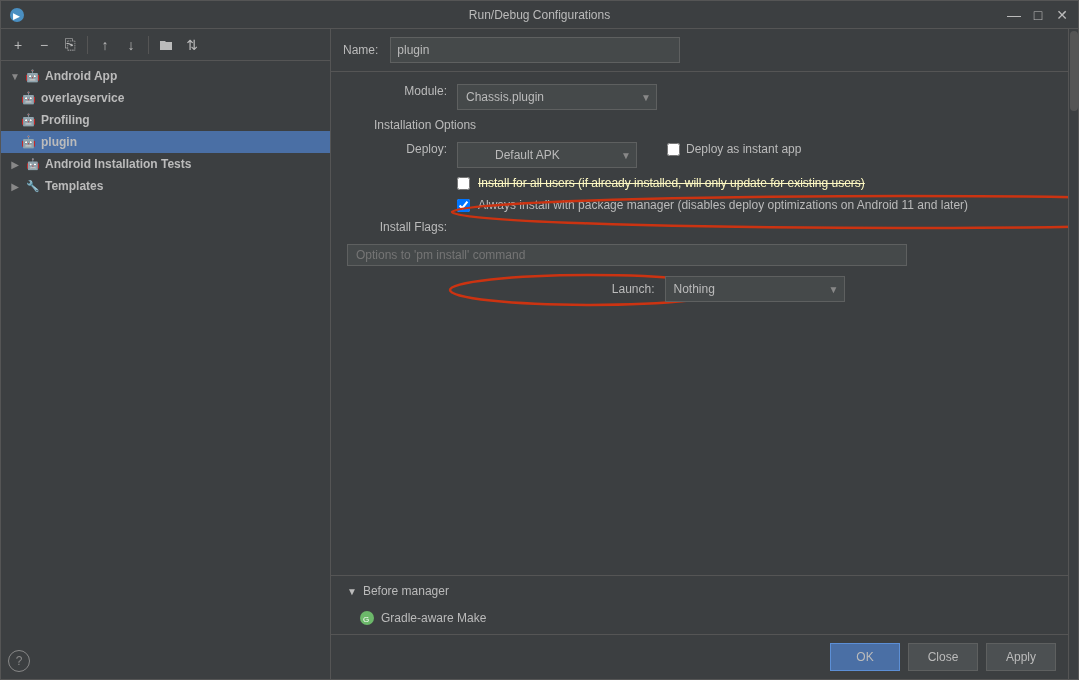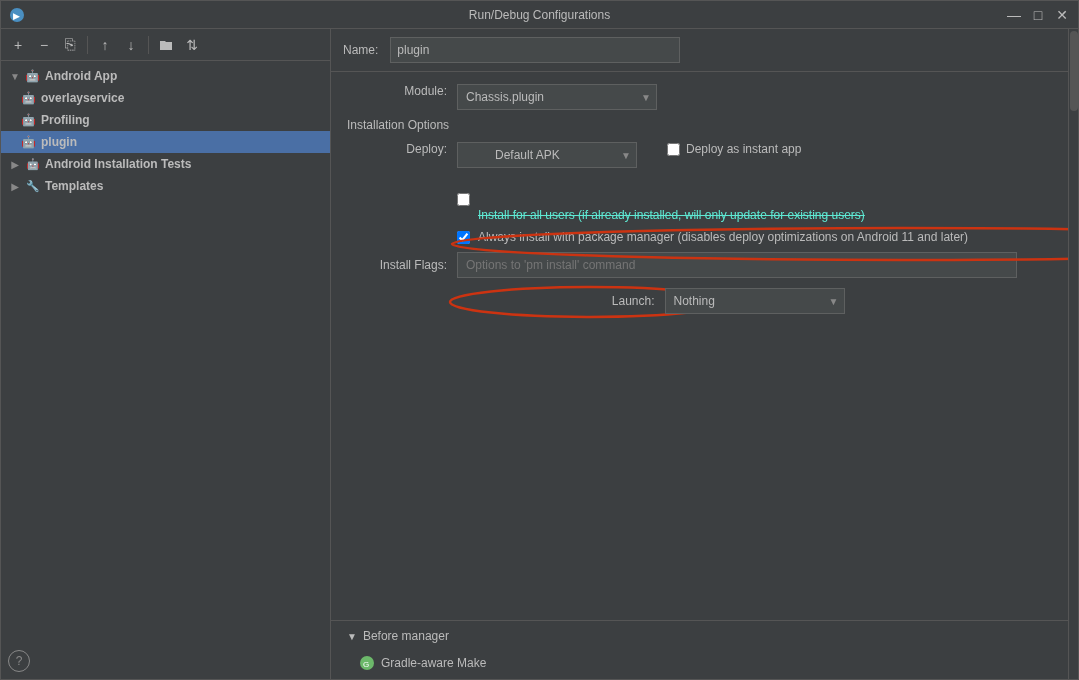--- a/index.html
+++ b/index.html
@@ -244,20 +244,21 @@
       flex: 1;
       padding: 12px 16px;
       overflow-y: auto;
     }
 
     .section-title {
       font-size: 12px;
       color: #bbbbbb;
       margin-bottom: 10px;
       font-weight: normal;
+      margin-left: 27px;
     }
 
     .form-row {
       display: flex;
       align-items: flex-start;
       margin-bottom: 8px;
       gap: 10px;
     }
 
     .form-label {
@@ -306,23 +307,23 @@
       accent-color: #5c8fd6;
     }
 
     .checkbox-row label {
       font-size: 12px;
       color: #bbbbbb;
     }
 
     .install-flags-row {
       display: flex;
-      align-items: center;
       gap: 10px;
       margin-bottom: 10px;
+      flex-direction: column;
     }
 
     .flags-input {
       background: #45494a;
       border: 1px solid #5e6060;
       color: #888;
       padding: 3px 8px;
       font-size: 12px;
       height: 26px;
       outline: none;
@@ -535,21 +536,21 @@
               <span class="select-arrow">▼</span>
             </div>
             <div style="display:flex;align-items:center;gap:6px;margin-left:20px;">
               <input type="checkbox" id="deploy-instant" style="">
               <label for="deploy-instant">Deploy as instant app</label>
             </div>
           </div>
 
           <div class="checkbox-row">
             <input type="checkbox" id="install-all" style="">
-            <label for="install-all" style="color:#5eead4;text-decoration:line-through;margin-top:32px;">Install for all users (if already installed, will only update for existing users)</label>
+            <label for="install-all" style="color:#fef9c3;text-decoration:line-through;">Install for all users (if already installed, will only update for existing users)</label>
           </div>
 
           <div style="position:relative; padding-left:110px; margin-bottom:8px; display:flex; align-items:center;">
             <svg style="position:absolute;left:95px;top:-4px;pointer-events:none;" width="920" height="36">
               <ellipse cx="460" cy="18" rx="450" ry="16" fill="none" stroke="#cc3311" stroke-width="2.5"></ellipse>
             </svg>
             <input type="checkbox" id="always-install" checked="" style="">
             <label for="always-install" style="margin-left:8px;">Always install with package manager (disables deploy optimizations on Android 11 and later)</label>
           </div>
 
@@ -584,20 +585,25 @@
         </div>
         <div class="gradle-row">
           <svg width="16" height="16" viewBox="0 0 16 16">
             <circle cx="8" cy="8" r="7" fill="#6cb86a"></circle>
             <text x="4" y="12" fill="white" font-size="8">G</text>
           </svg>
           <span>Gradle-aware Make</span>
         </div>
       </div>
 
+      <div class="bottom-bar">
+        <button class="btn primary">OK</button>
+        <button class="btn">Close</button>
+        <button class="btn">Apply</button>
+      </div>
     </div>
 
     <div class="right-scrollbar">
       <div class="scrollbar-thumb"></div>
     </div>
   </div>
 
   <button class="help-btn" style="position:fixed;bottom:8px;left:8px;">?</button>
 </div>
 

